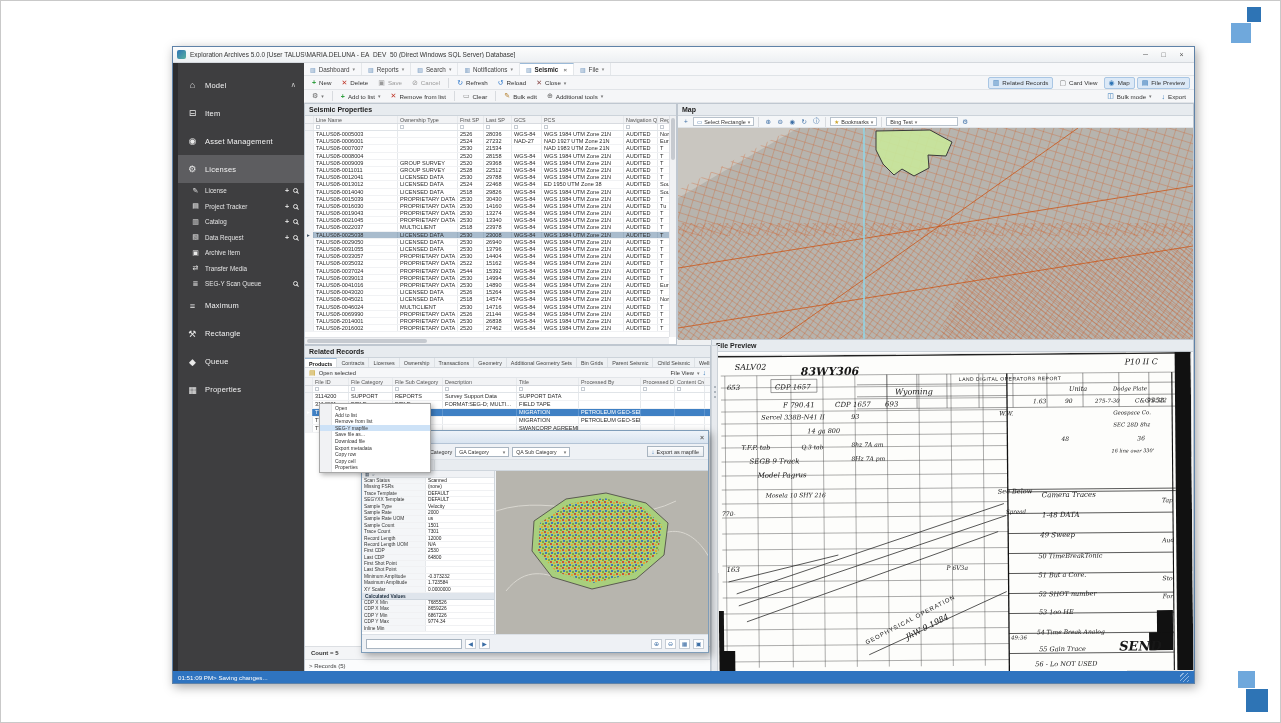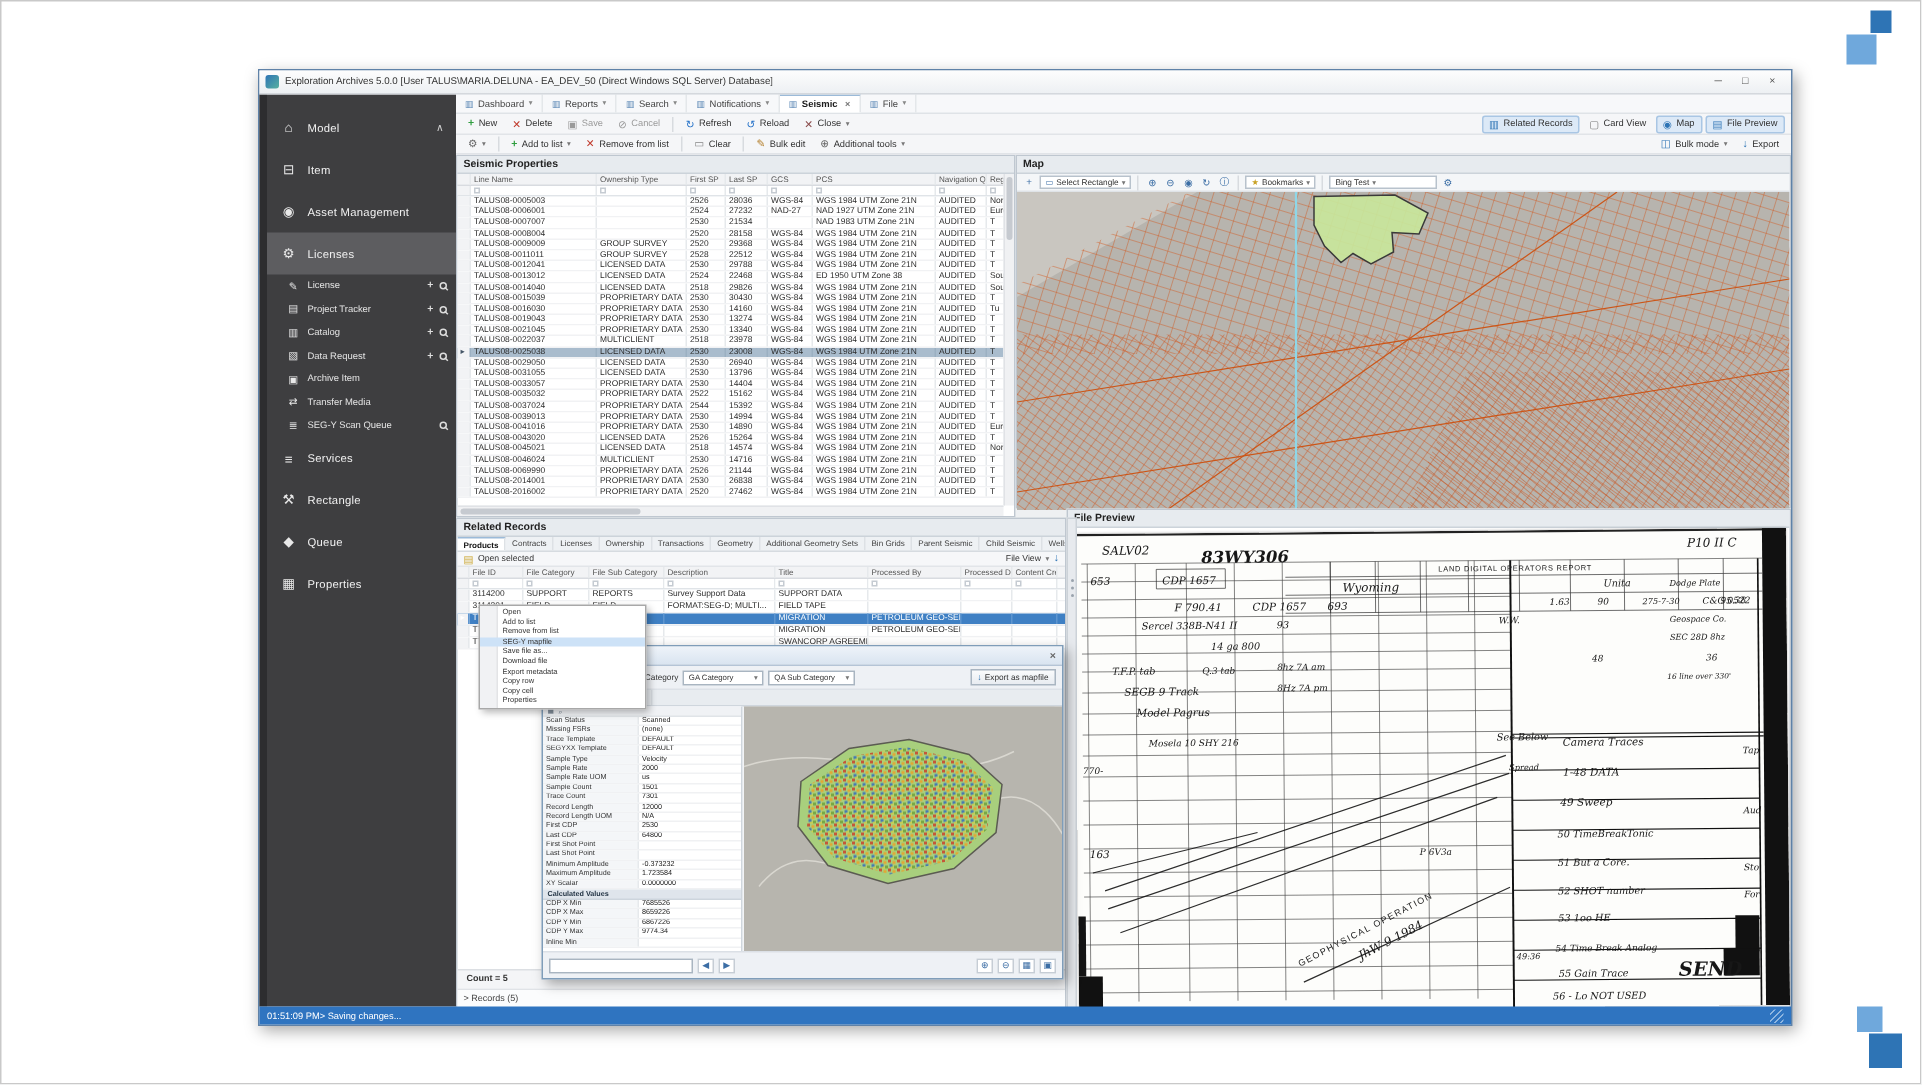--- a/index.html
+++ b/index.html
@@ -216,21 +216,21 @@
         <span class="sb-ic">≣</span>
         <span class="sb-lb">SEG-Y Scan Queue</span>
         <span class="sb-acts">
           <span class="sb-mag">
             <i></i>
           </span>
         </span>
       </div>
       <div class="sb-main">
         <span class="sb-ic">≡</span>
-        <span class="sb-lb">Services</span>
+        <span class="sb-lb">Maximum</span>
       </div>
       <div class="sb-main">
         <span class="sb-ic">⚒</span>
         <span class="sb-lb">Rectangle</span>
       </div>
       <div class="sb-main">
         <span class="sb-ic">◆</span>
         <span class="sb-lb">Queue</span>
       </div>
       <div class="sb-main">

